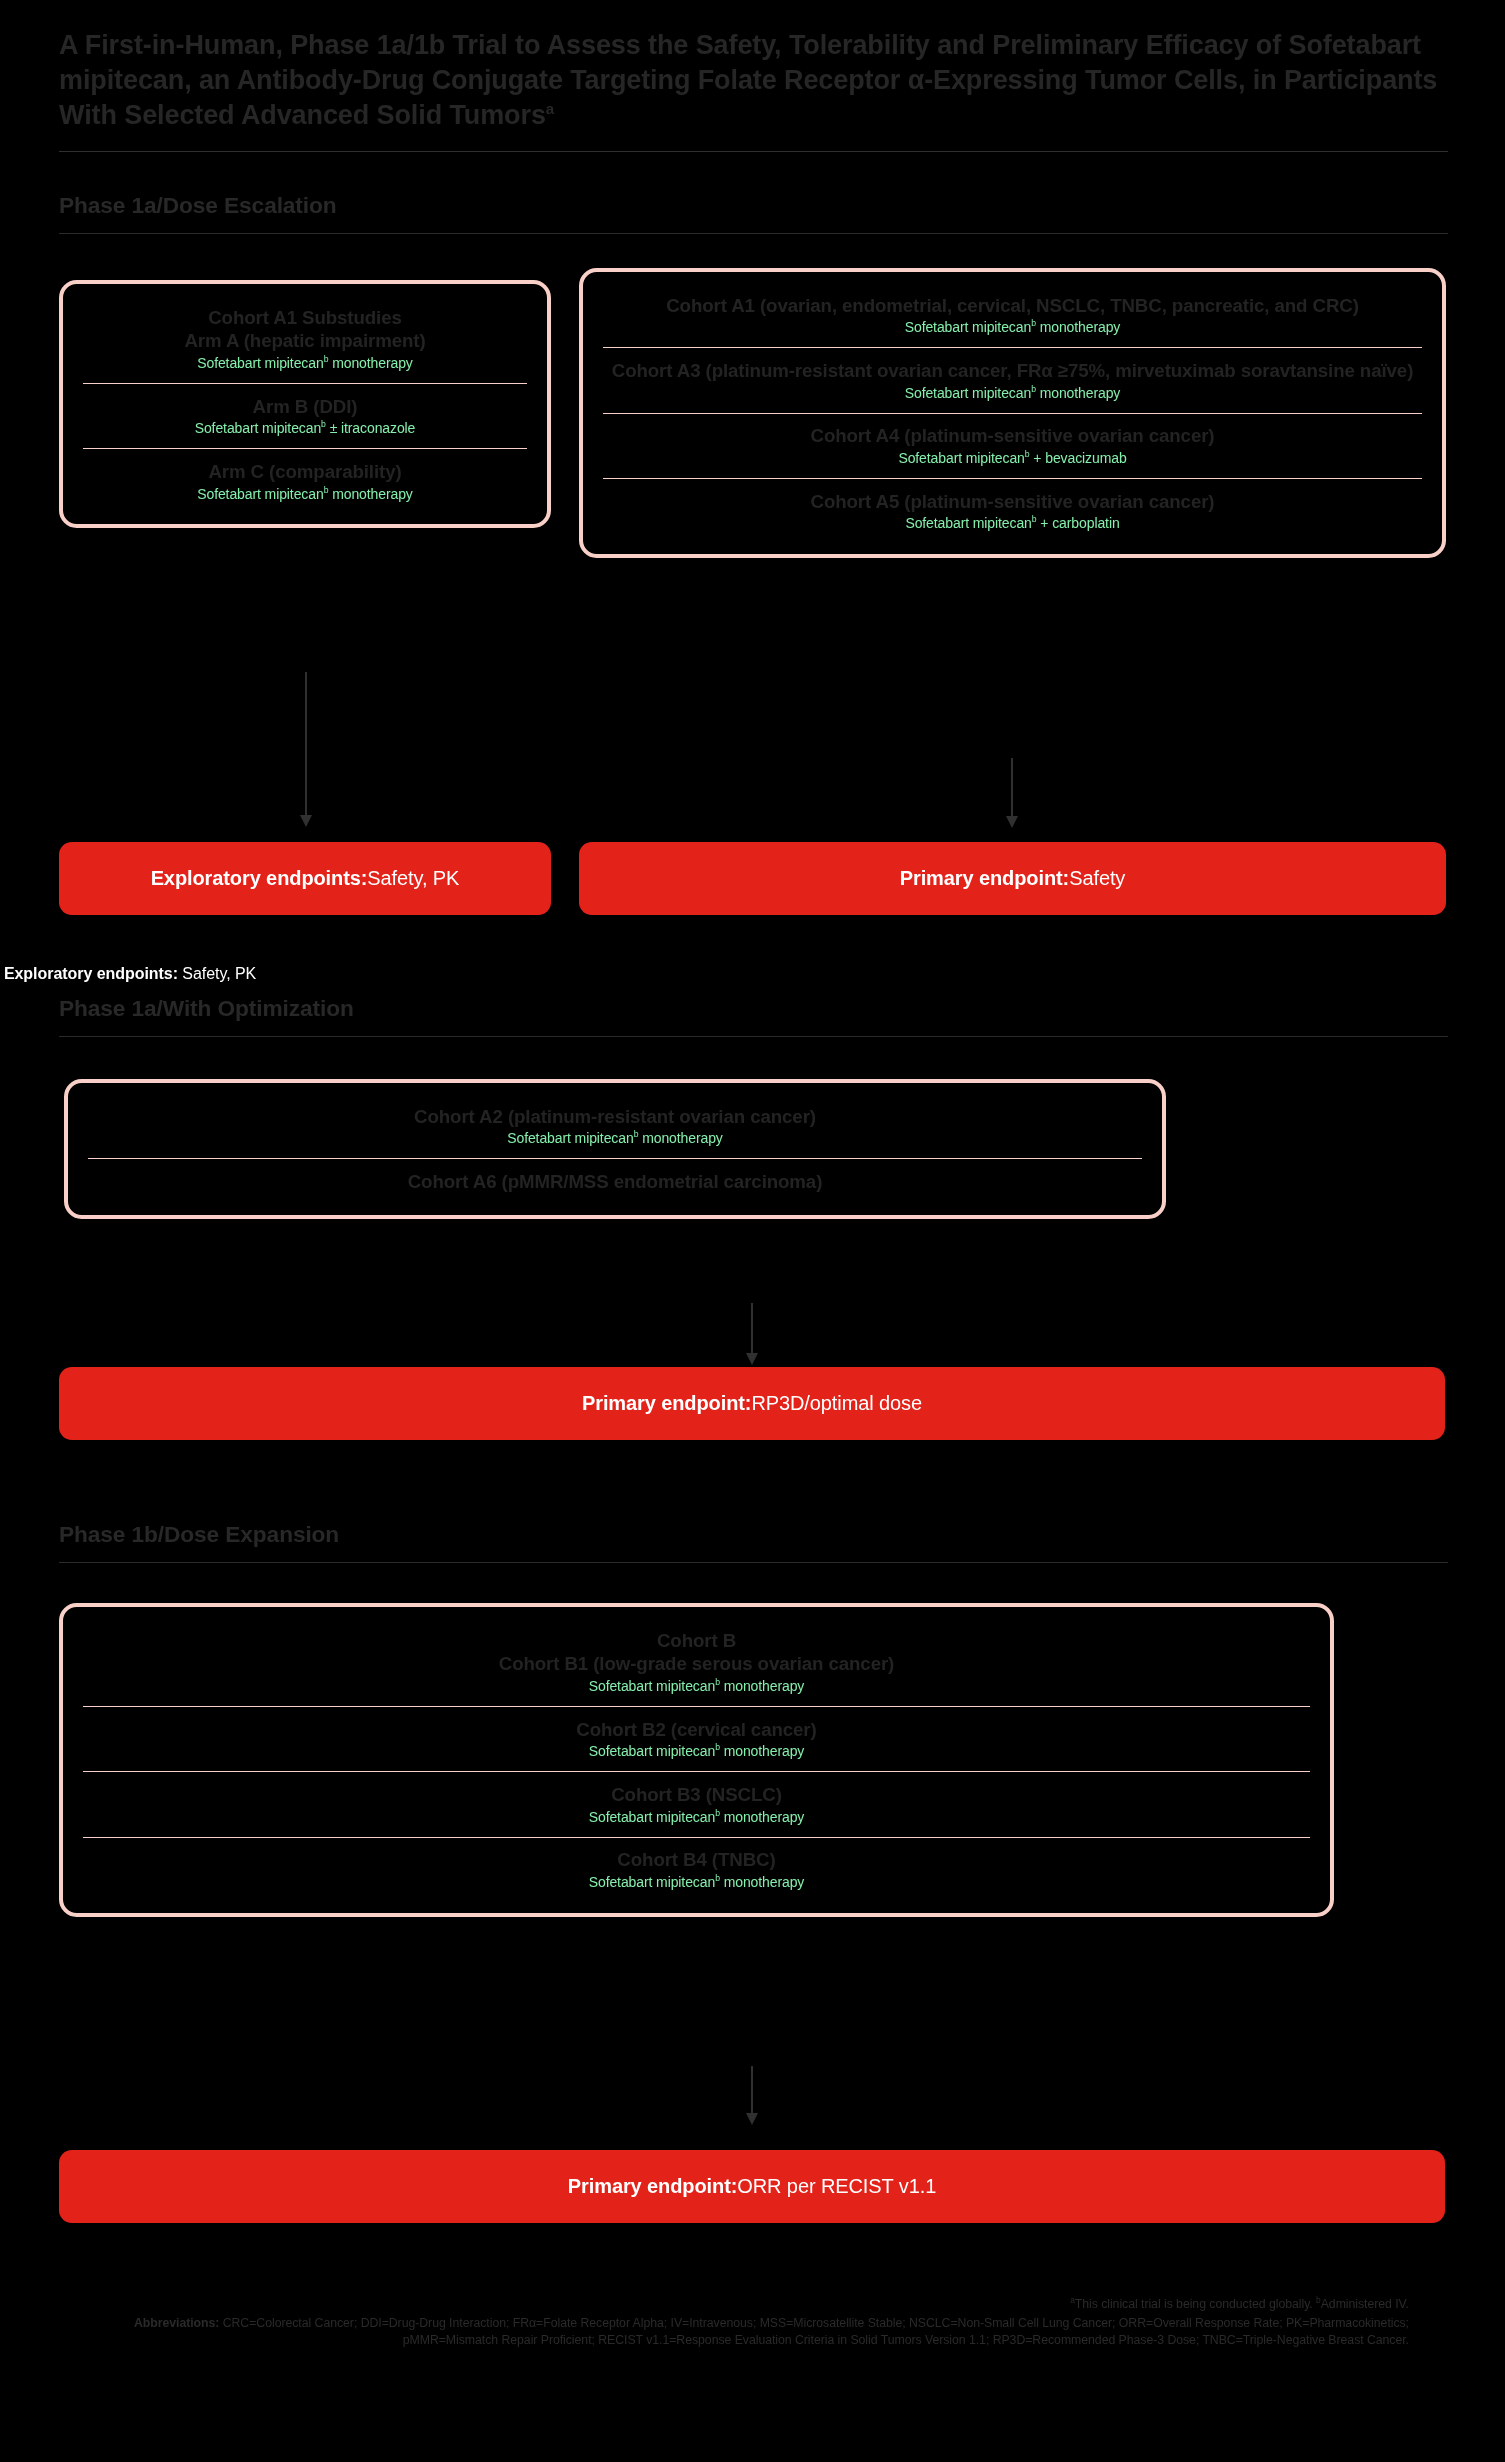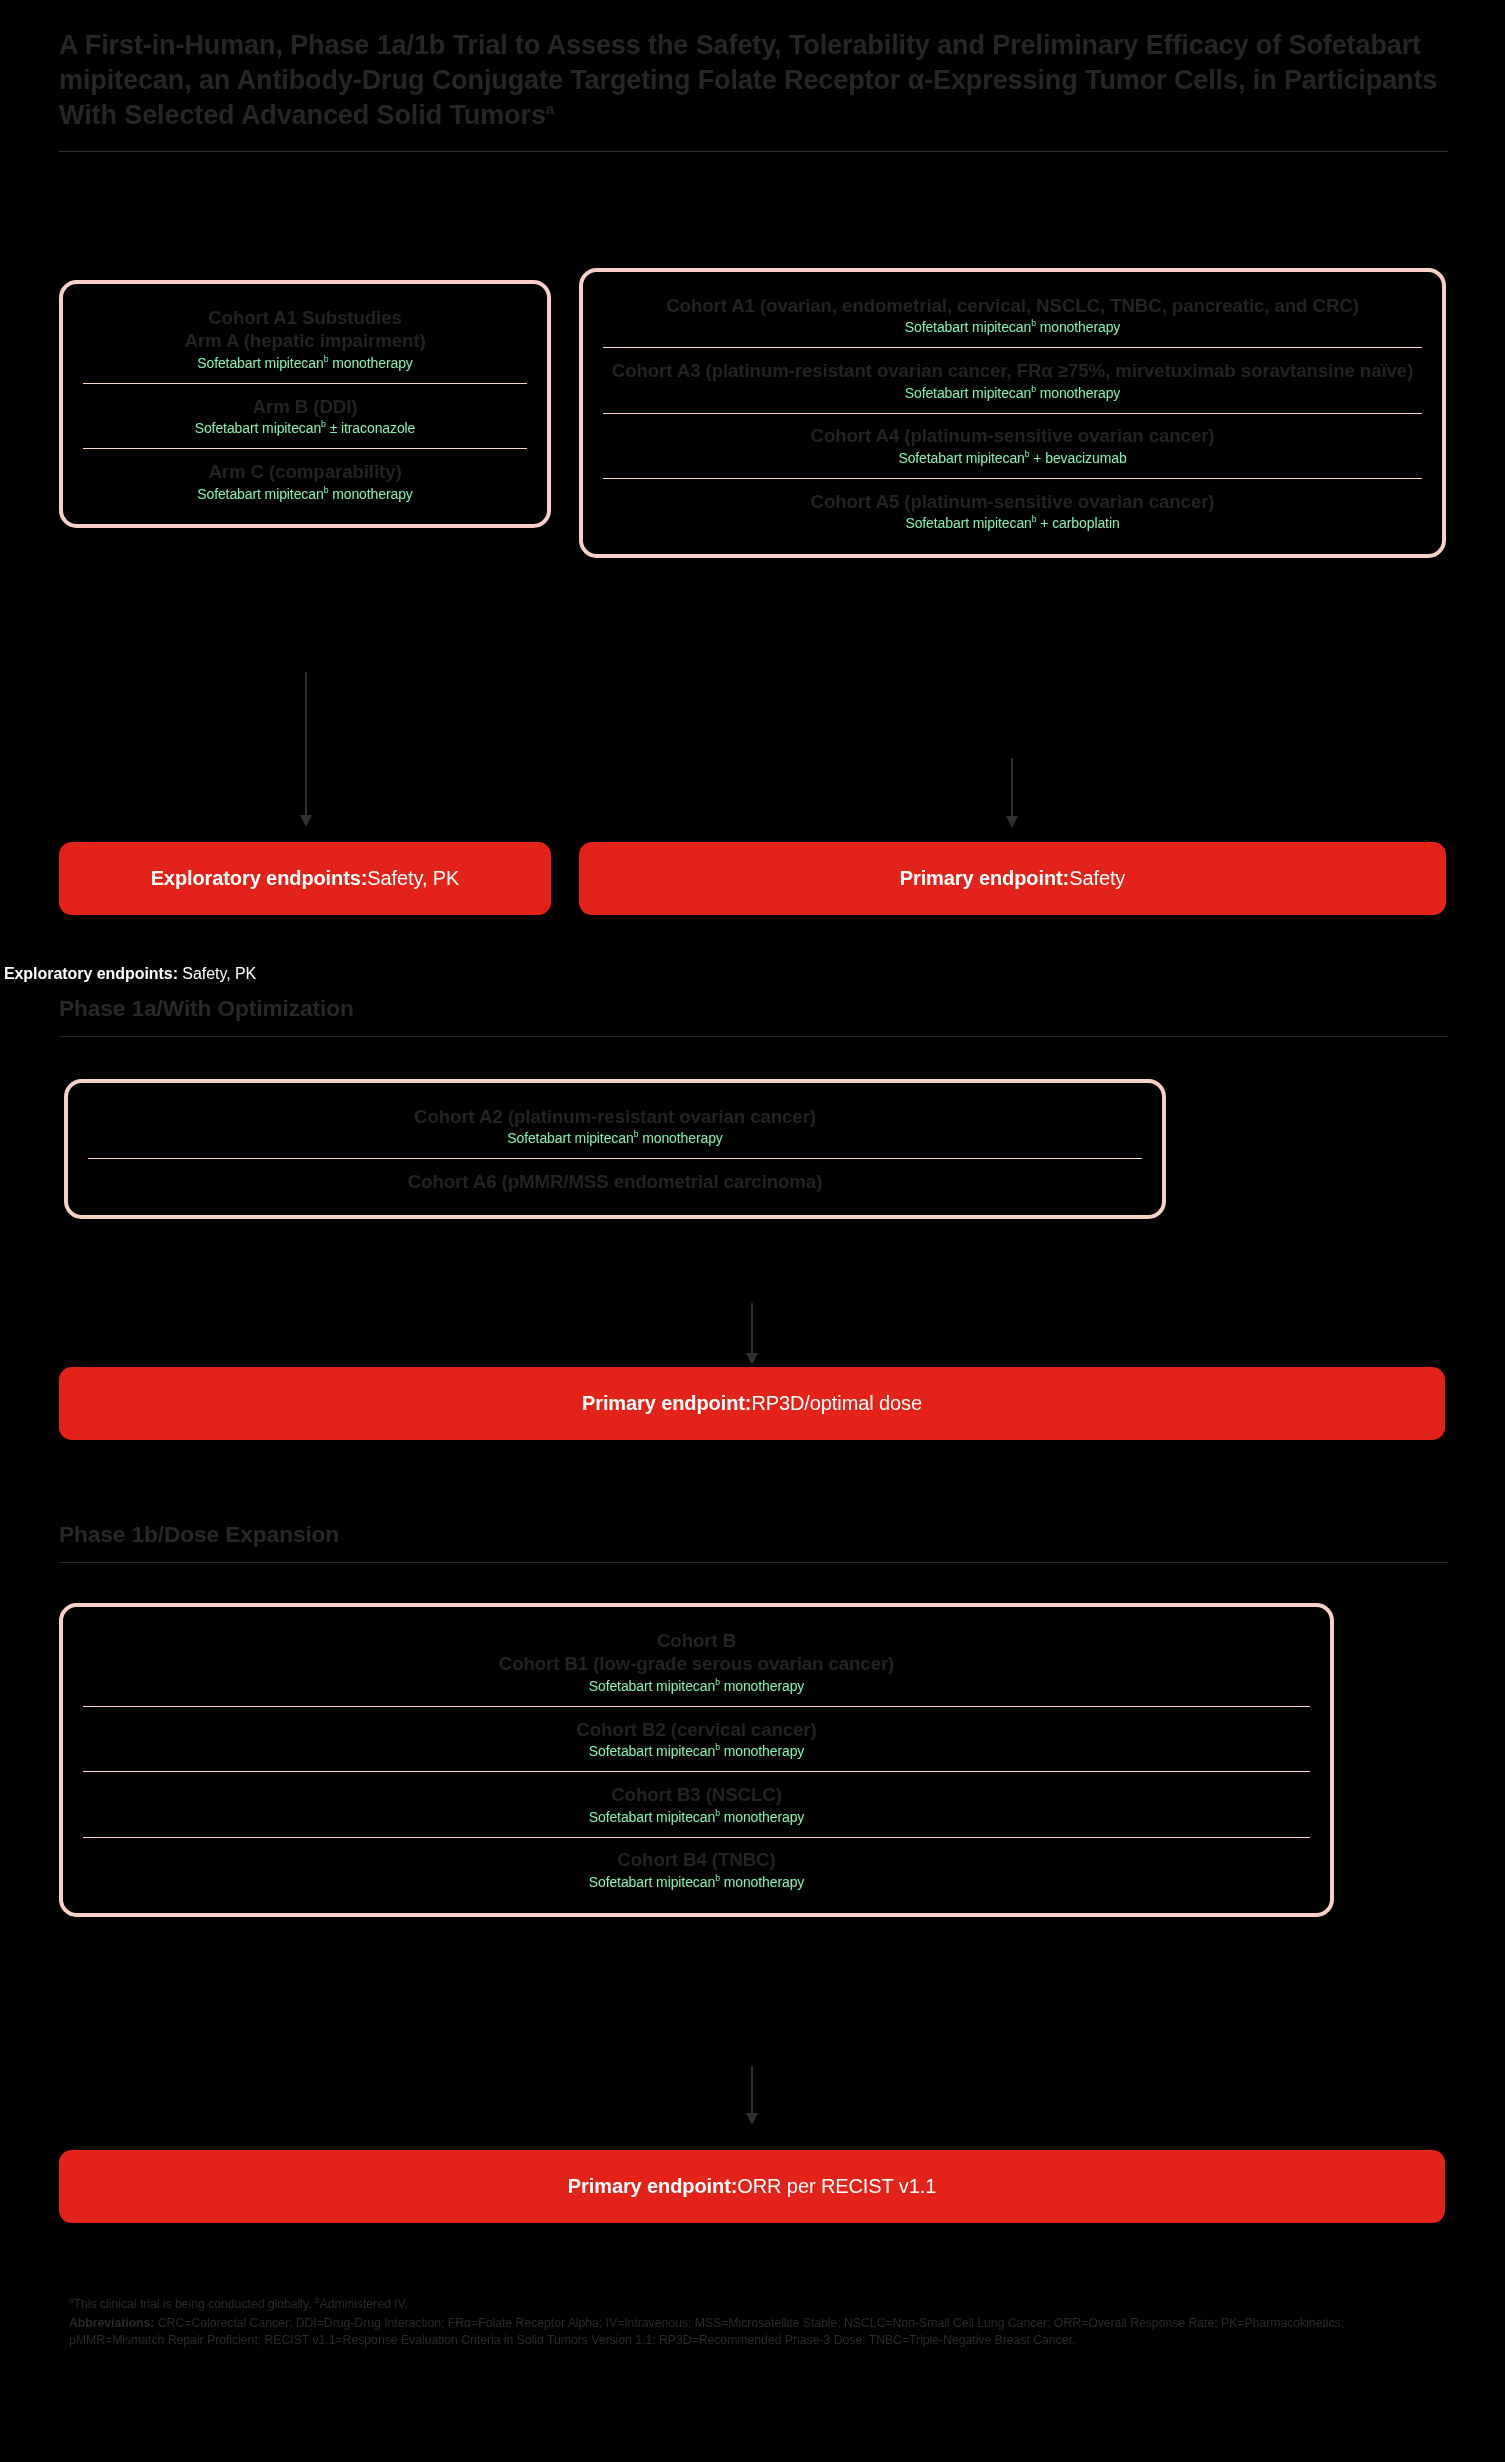--- a/index.html
+++ b/index.html
@@ -142,20 +142,24 @@
 </head>
 <body>
 
 <div class="slide">
 
   <div class="title">
     <span>A First-in-Human, Phase 1a/1b Trial to Assess the Safety, Tolerability and Preliminary Efficacy of Sofetabart mipitecan, an Antibody-Drug Conjugate Targeting Folate Receptor α-Expressing Tumor Cells, in Participants With Selected Advanced Solid Tumors</span><sup>a</sup>
   </div>
   <div class="title-rule"></div>
 
+  <div class="abs" style="left:59px; top:192px;">
+    <div class="section-head">Phase 1a/Dose Escalation</div>
+    <div class="section-rule"></div>
+  </div>
 
   <div class="abs card" style="left:59px; top:280px; width:492px;">
     <div class="card-row">
       <div class="row-title">
         <div>Cohort A1 Substudies</div>
         <div>Arm A (hepatic impairment)</div>
       </div>
       <div class="row-sub"><span>Sofetabart mipitecan</span><sup>b</sup><span> monotherapy</span></div>
     </div>
     <div class="card-row">
@@ -264,21 +268,21 @@
   <div class="arrow" style="left:746px; top:2066px; height:59px;">
     <div class="stem"></div>
     <div class="head"></div>
   </div>
 
   <div class="abs endpoint" style="left:59px; top:2150px; width:1386px; height:73px;">
     <span class="lbl">Primary endpoint:</span>
       <span class="val"> ORR per RECIST v1.1</span>
   </div>
 
-  <div class="abs footnotes" style="left:69px; top:2295px;">
+  <div class="abs footnotes" style="left:69px; top:2295px;text-align:right;">
     <div class="fn-line">
       <sup>a</sup><span>This clinical trial is being conducted globally. </span><sup>b</sup><span>Administered IV.</span>
     </div>
     <div class="fn-line">
       <b>Abbreviations:</b><span> CRC=Colorectal Cancer; DDI=Drug-Drug Interaction; FRα=Folate Receptor Alpha; IV=Intravenous; MSS=Microsatellite Stable; NSCLC=Non-Small Cell Lung Cancer; ORR=Overall Response Rate; PK=Pharmacokinetics; pMMR=Mismatch Repair Proficient; RECIST v1.1=Response Evaluation Criteria in Solid Tumors Version 1.1; RP3D=Recommended Phase-3 Dose; TNBC=Triple-Negative Breast Cancer.</span>
     </div>
   </div>
 
 </div>
 

